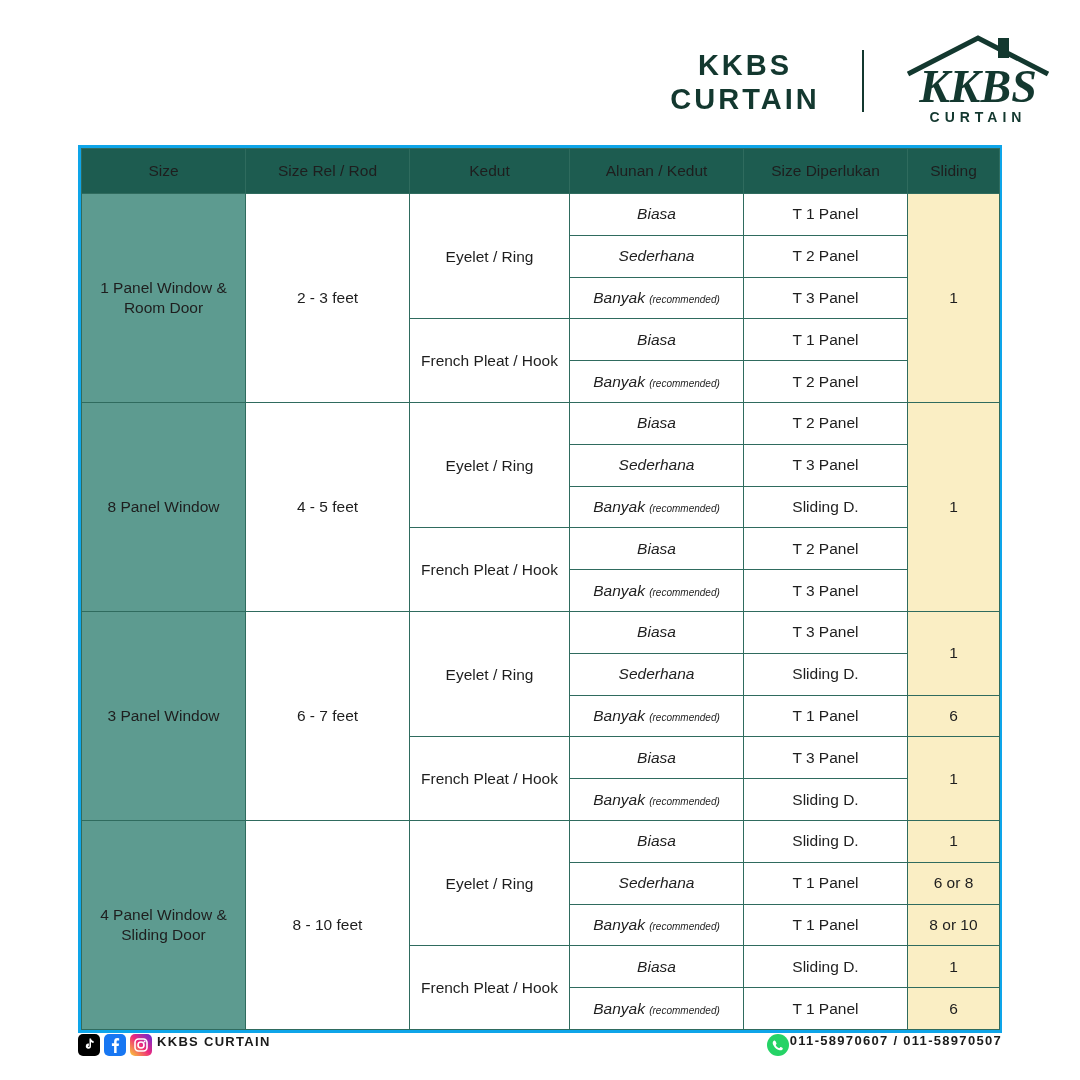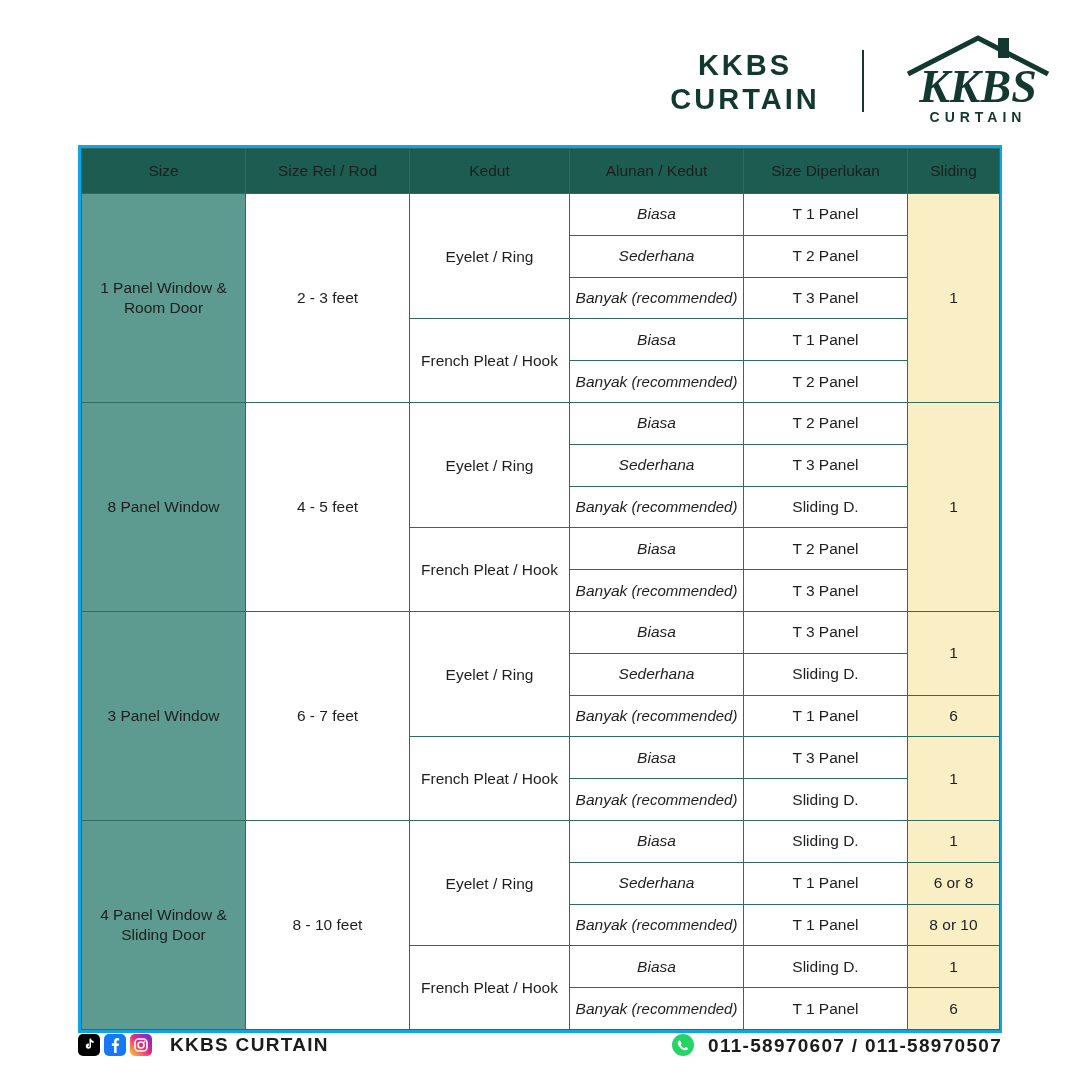--- a/index.html
+++ b/index.html
@@ -105,21 +105,21 @@
     line-height: 21px;
   }
   td.alunan-cell {
     background: #ffffff;
     text-align: left;
     padding-left: 22px;
     font-size: 16px;
     font-style: italic;
   }
   td.alunan-cell .rec {
-    font-size: 15px;
+    font-size: 10px;
     color: #1e1e1e;
   }
   td.sizedip-cell {
     background: #ffffff;
     font-size: 16px;
   }
   td.kuantiti-cell {
     background: #faeec4;
     font-size: 16px;
   }
@@ -140,23 +140,23 @@
   .footer {
     position: absolute;
     left: 78px; top: 1033px;
     width: 924px;
     display: flex;
     align-items: center;
     justify-content: space-between;
   }
   .footer-group {
     display: flex;
-    align-items: flex-end;
-    gap: 13px;
-    font-size: 19px;
+    align-items: flex-start;
+    gap: 0;
+    font-size: 13px;
     font-weight: bold;
     letter-spacing: 1.3px;
     color: #1b1b1b;
   }
   .sicon {
     width: 22px; height: 22px;
     border-radius: 5px;
     display: inline-block;
     position: relative;
     flex: 0 0 auto;

